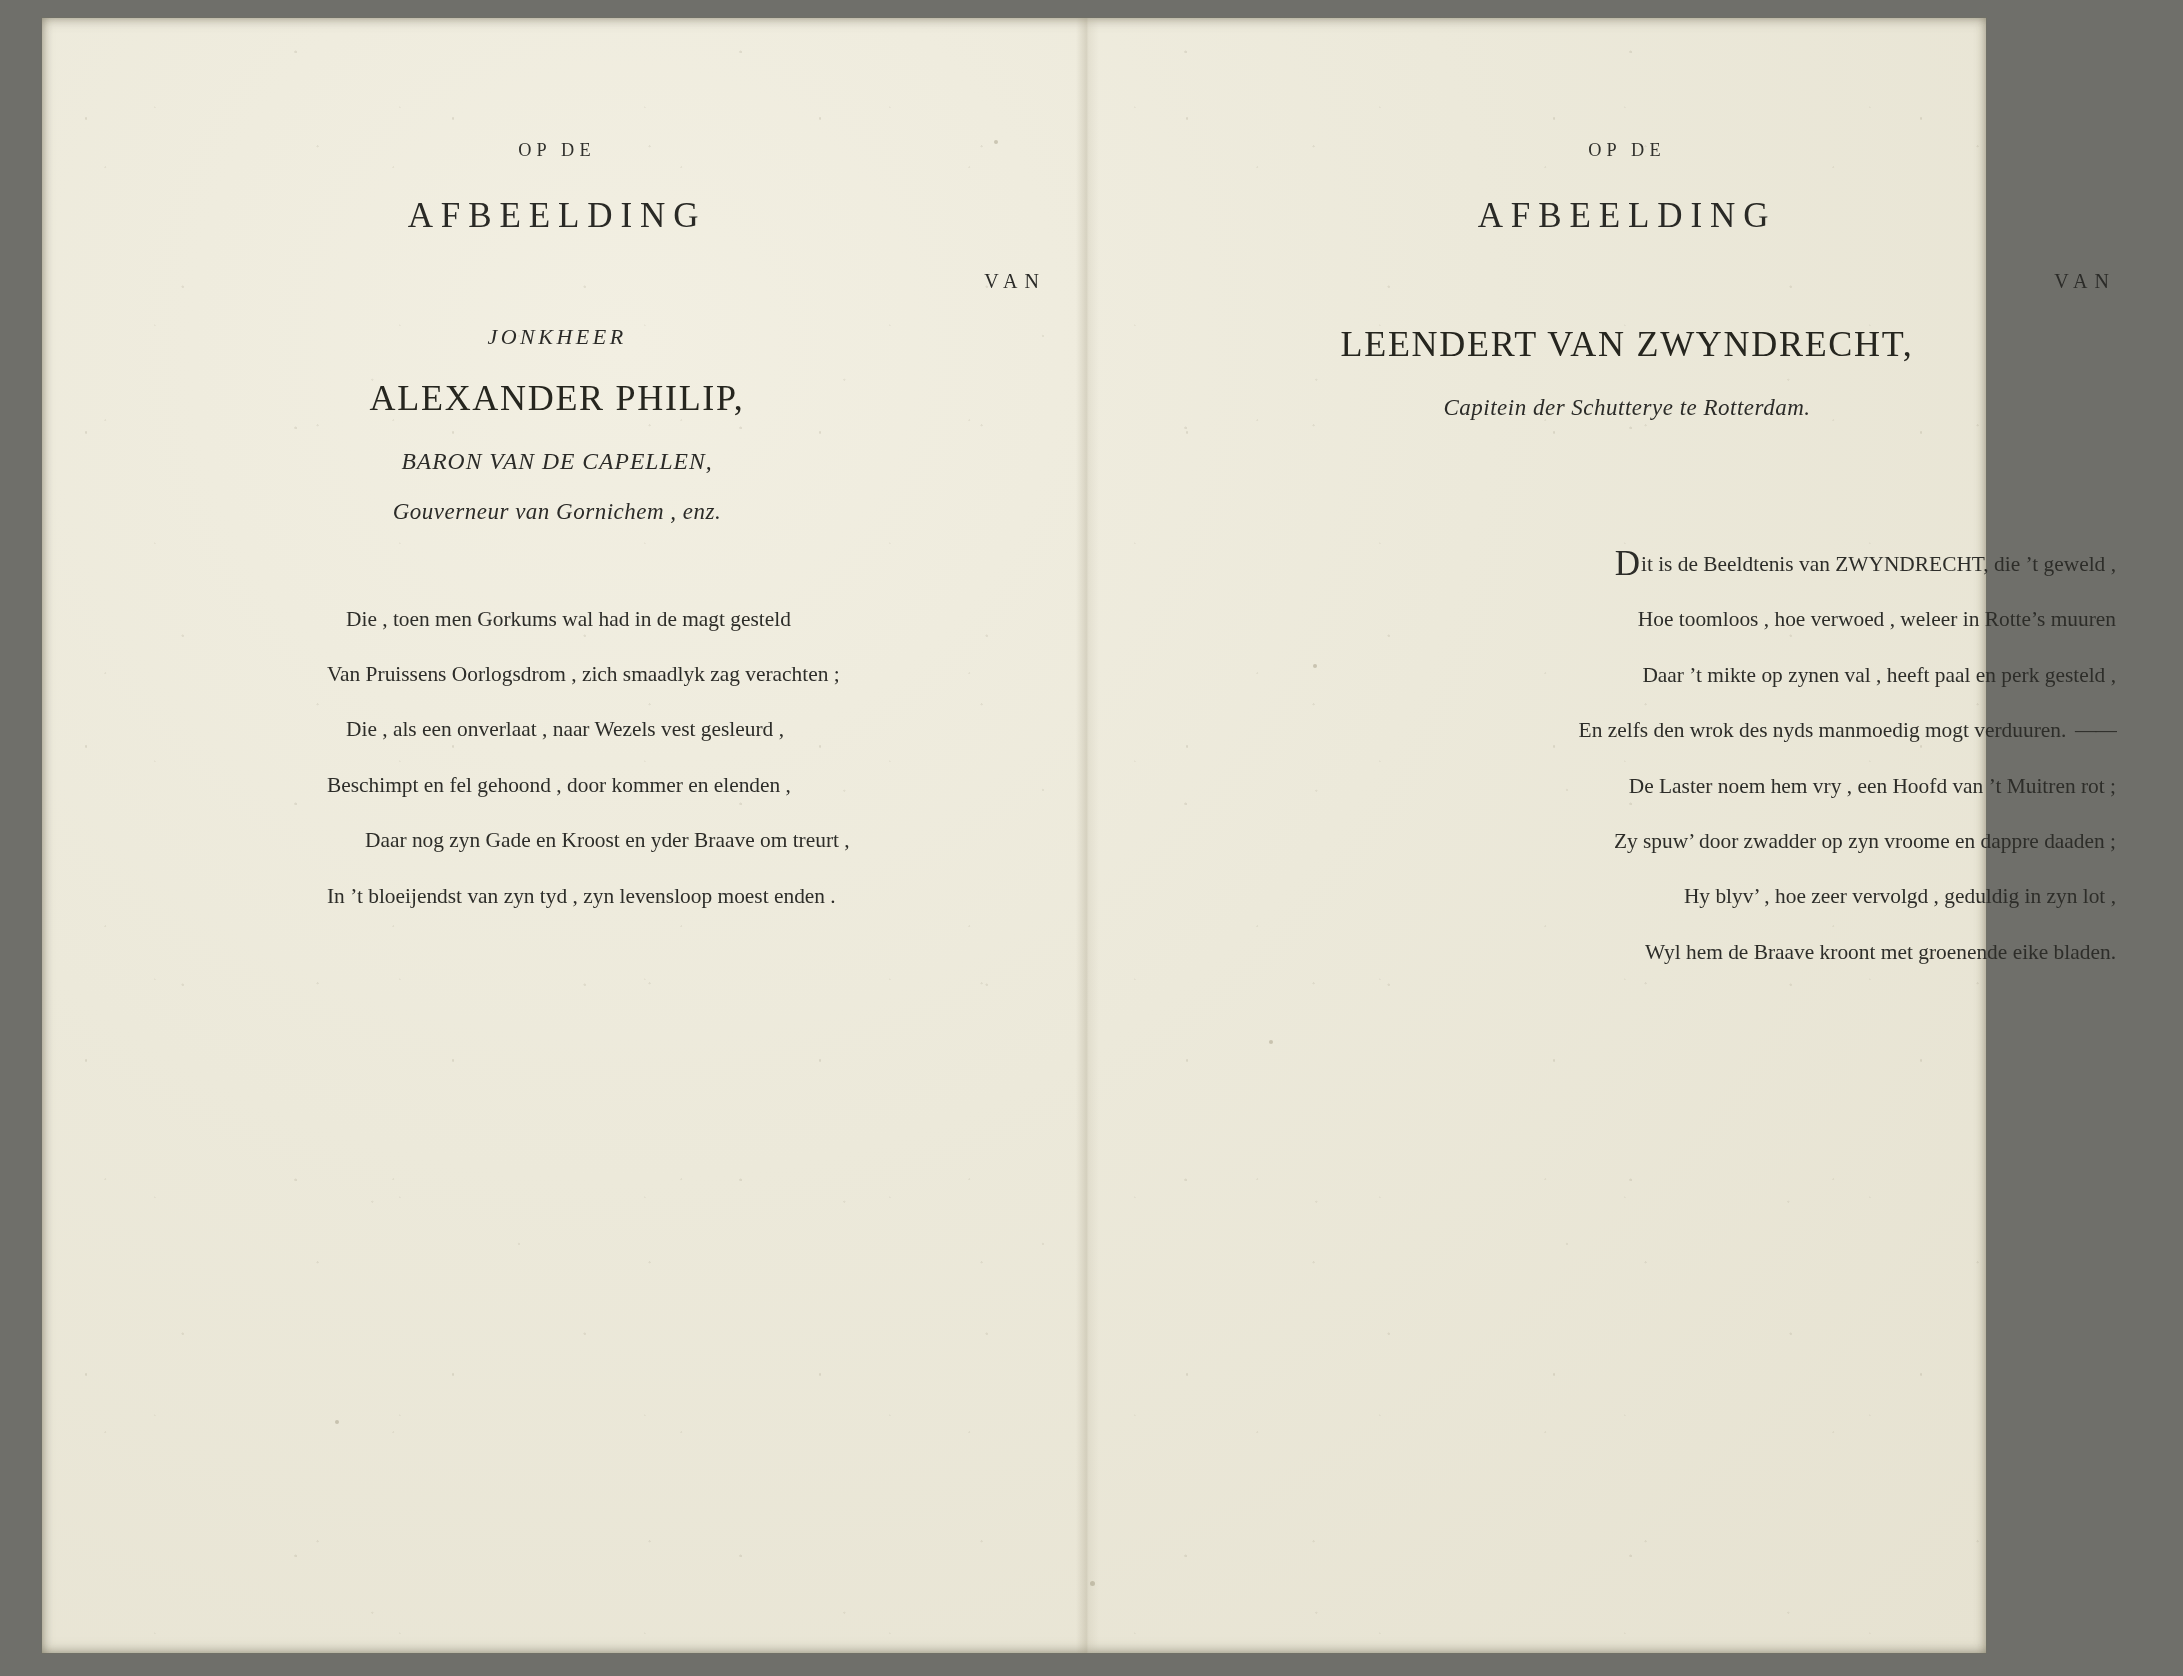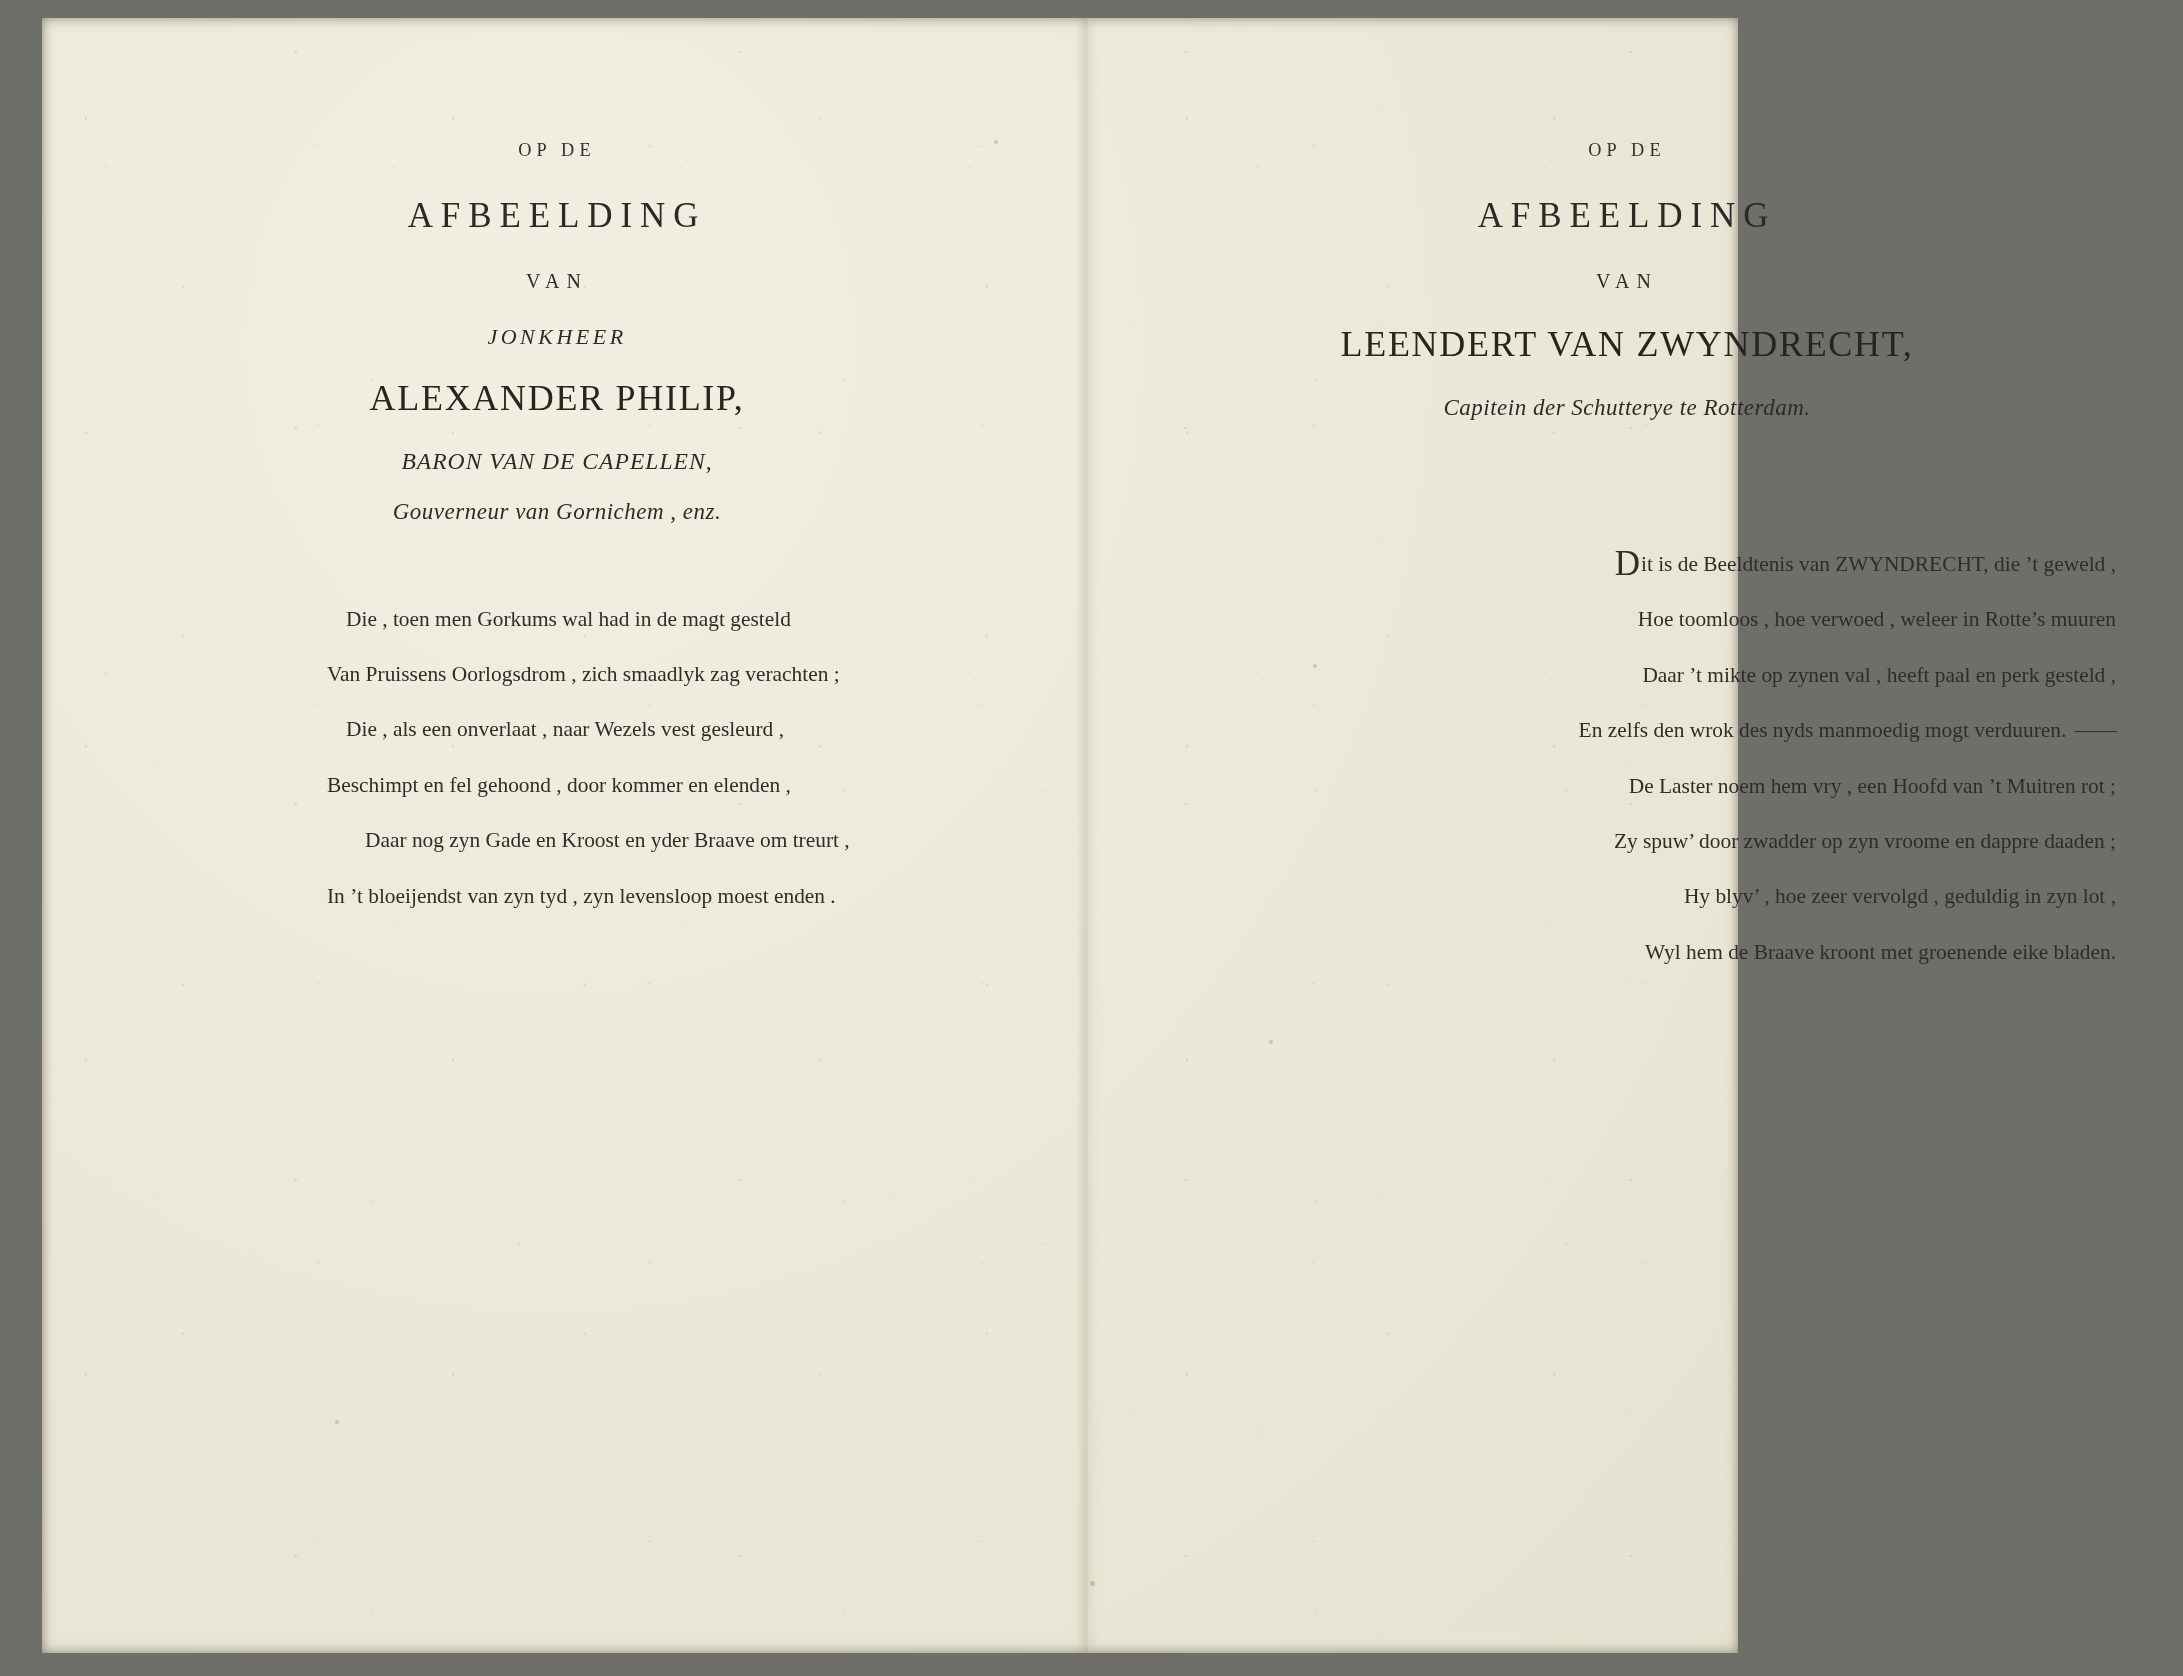--- a/index.html
+++ b/index.html
@@ -12,21 +12,21 @@
     height: 1677px;
     overflow: hidden;
     font-family: "Liberation Serif", serif;
   }
 
   
   #sheet {
     position: absolute;
     left: 42px;
     top: 17.5px;
-    width: 1696px;
+    width: 1944px;
     height: 1635px;
     background:
       radial-gradient(ellipse at 30% 20%, #f2efe2 0%, #ece9da 45%, #e6e2d1 100%);
     box-shadow: 0 0 0 0.9px rgba(120,115,95,0.25);
   }
   
   #sheet:before {
     content: "";
     position: absolute;
     inset: 0;
@@ -88,20 +88,21 @@
   .l-afb {
     font-size: 35px;
     letter-spacing: 7.9px;
     margin-bottom: 35px;
     color: #2a2a26;
   }
   .l-van {
     font-size: 20px;
     letter-spacing: 7px;
     margin-bottom: 33px;
+    text-align: right;
   }
   .l-rank {
     font-size: 22px;
     font-style: italic;
     letter-spacing: 3.5px;
     margin-bottom: 30px;
   }
   .l-name {
     font-size: 36px;
     letter-spacing: 1.7px;

